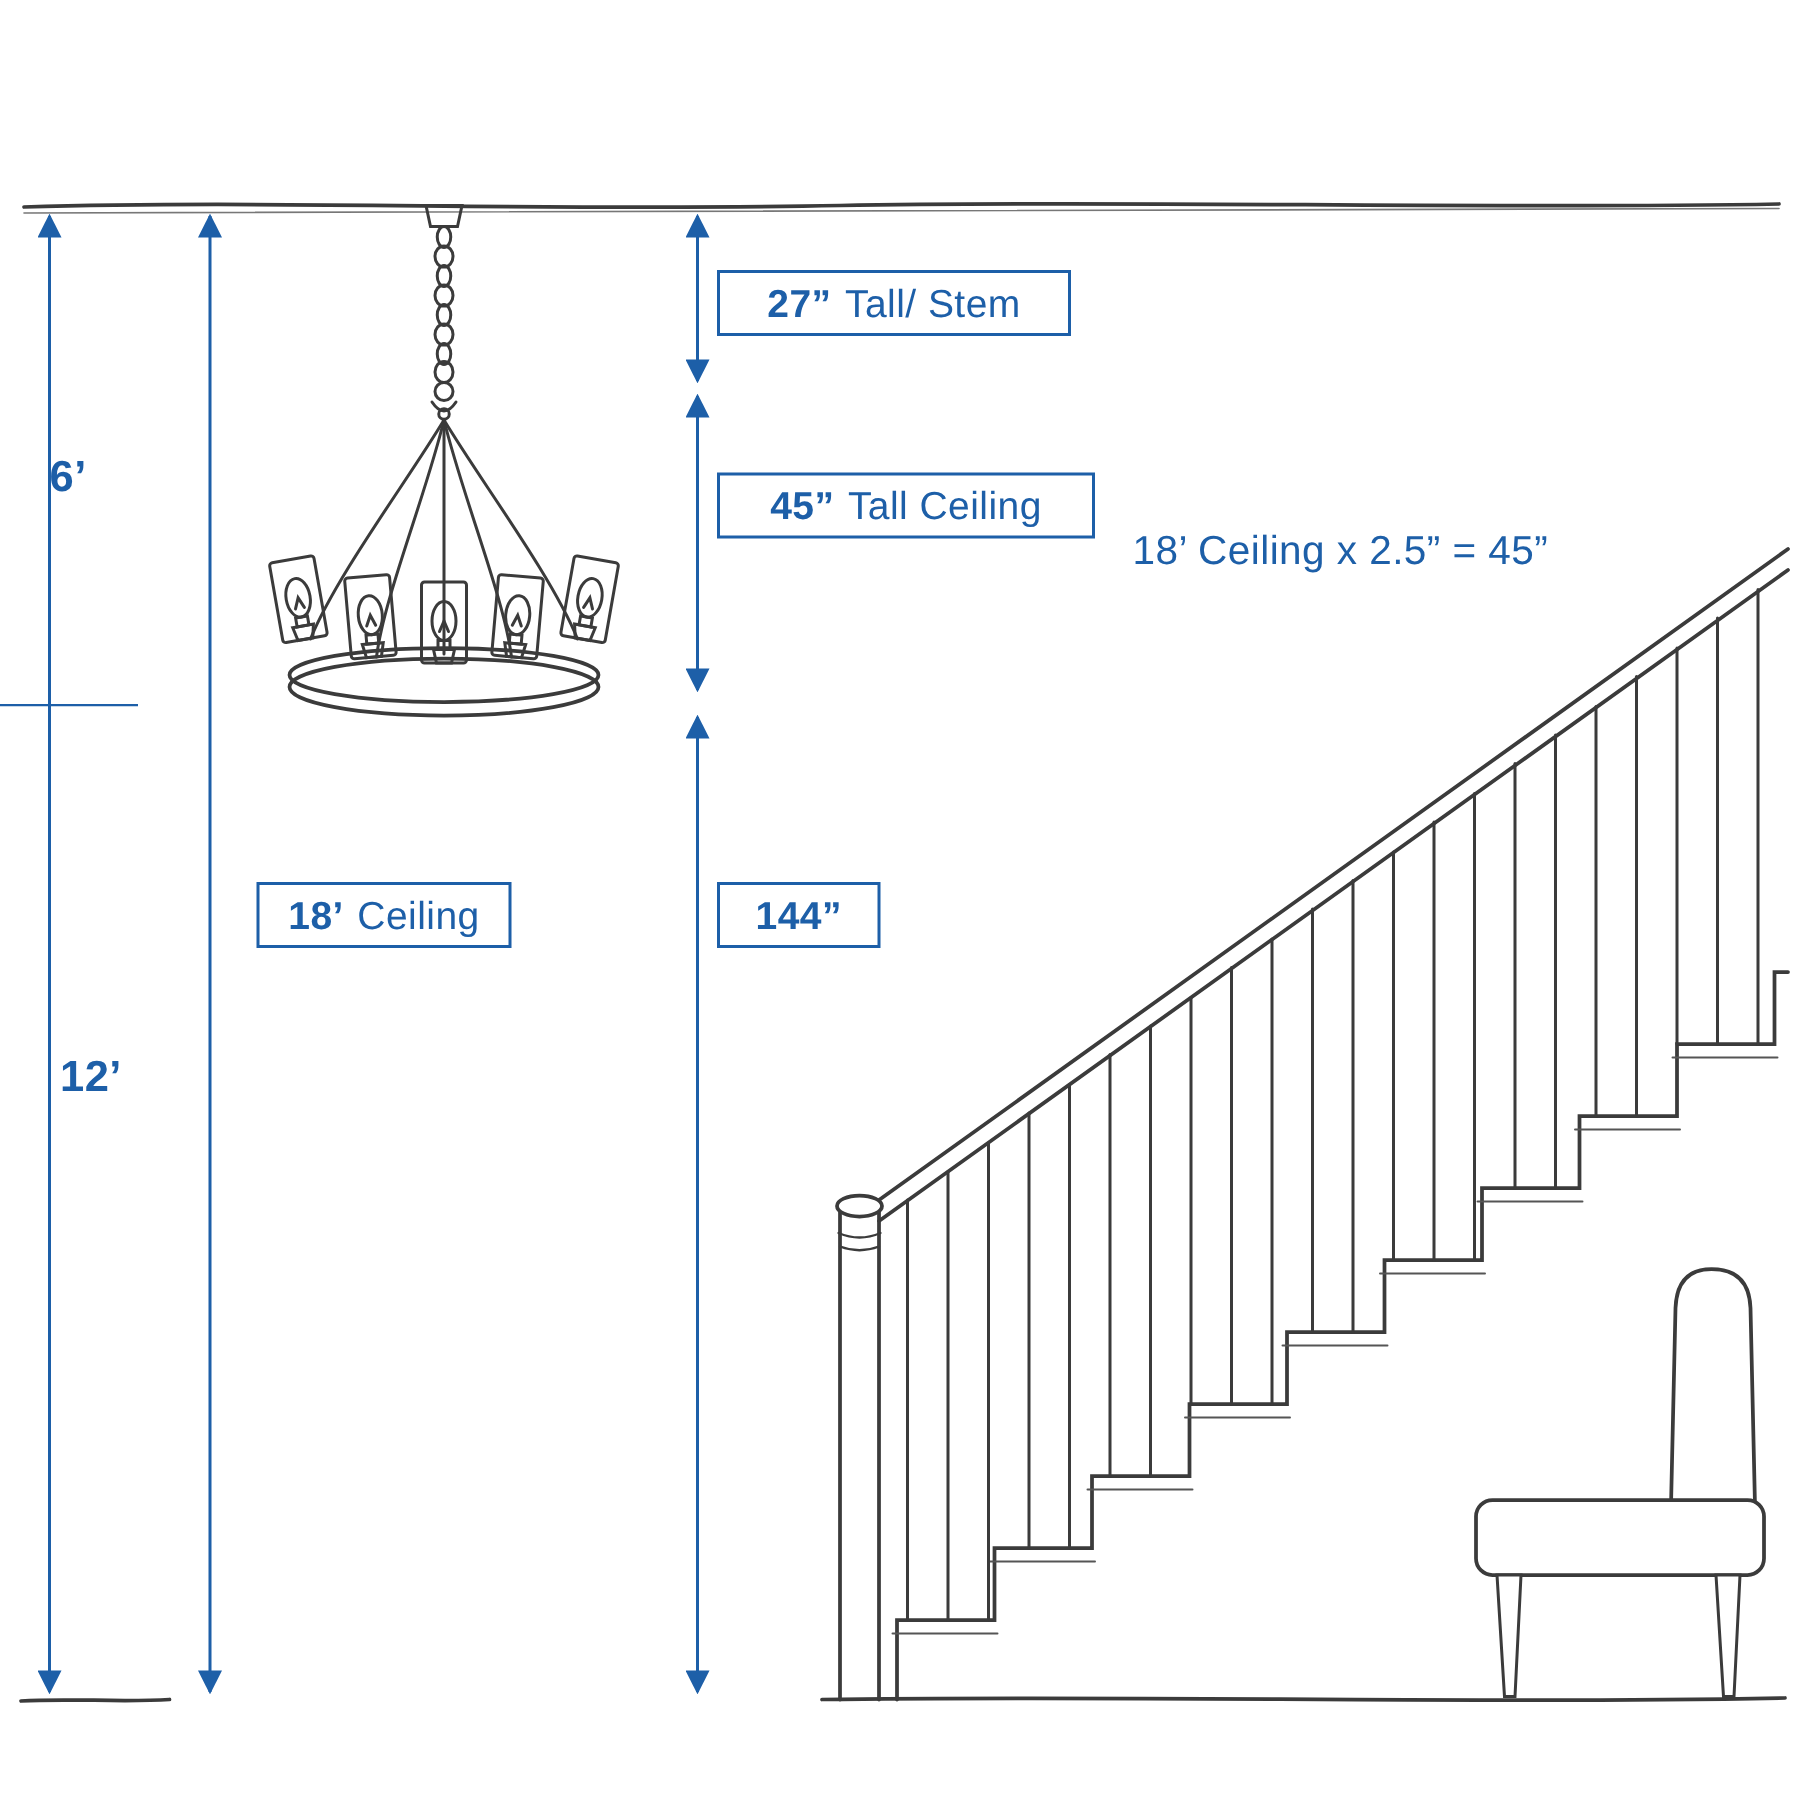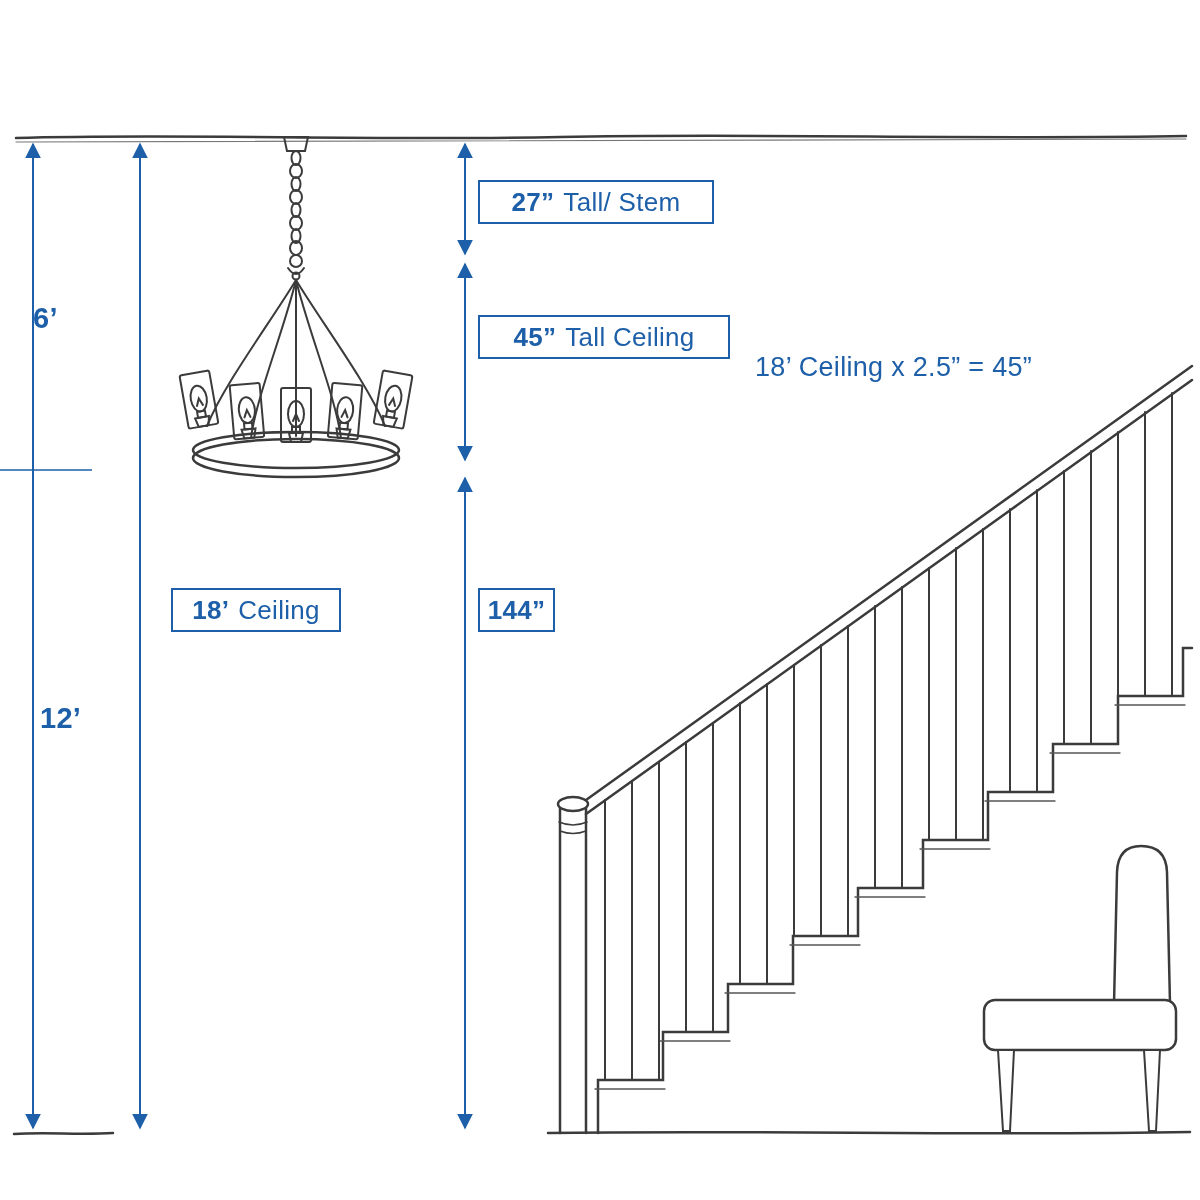--- a/index.html
+++ b/index.html
@@ -206,15 +206,15 @@
     <span>Tall Ceiling</span>
 </div>
 
 <div class="free-text" style="left:755px;top:352px;">18’ Ceiling x 2.5” = 45”</div>
 
 <div class="label-box" style="left:143px;top:588px;width:170px;margin-left:28px;">
   <span class="b">18’</span>
     <span>Ceiling</span>
 </div>
 
-<div class="label-box" style="left:478px;top:588px;width:77px;">
+<div class="label-box" style="left:478px;top:588px;width:109px;">
   <span class="b">144”</span>
 </div>
 
 </body></html>

